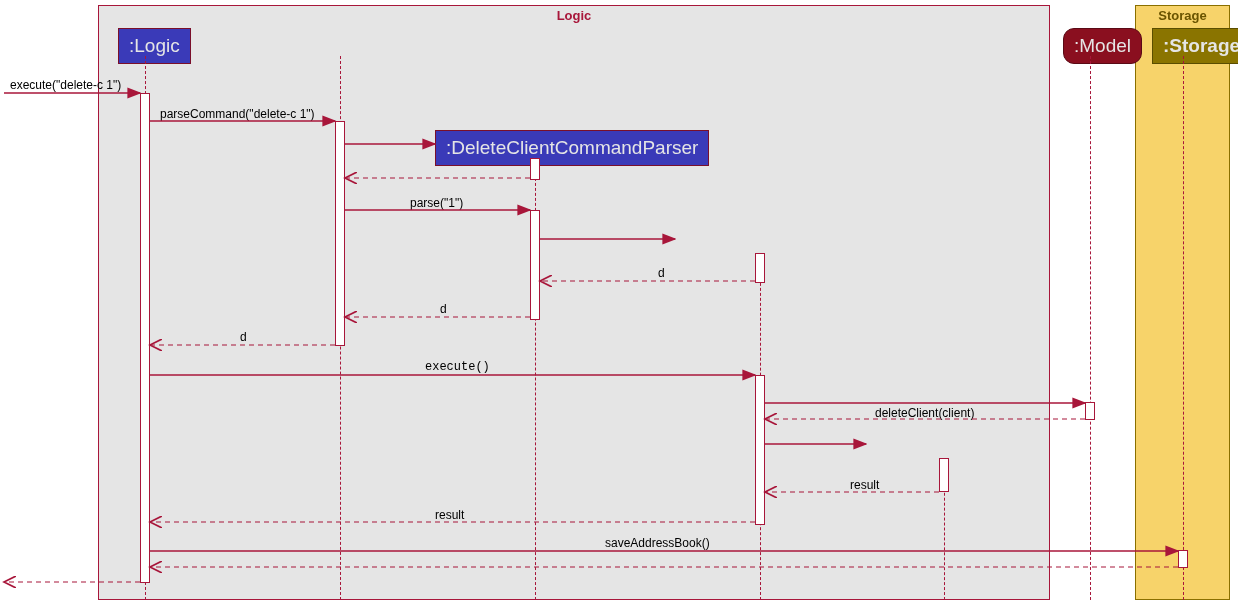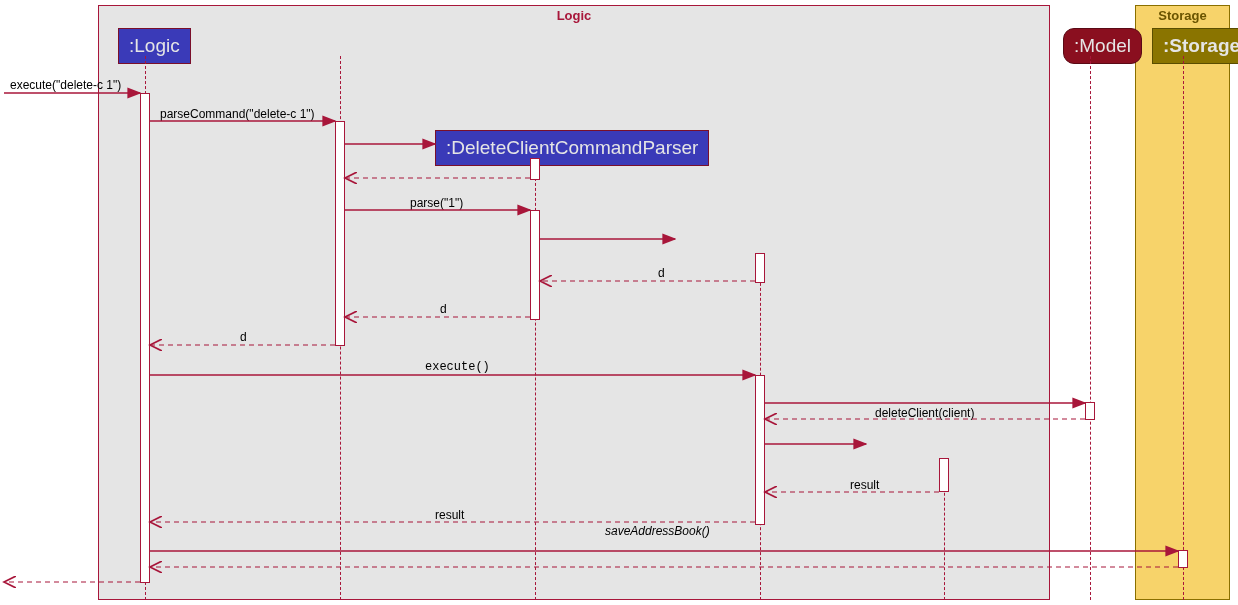--- a/index.html
+++ b/index.html
@@ -80,21 +80,21 @@
   <div class="msg" style="left:10px; top:78px;">execute("delete-c 1")</div>
   <div class="msg" style="left:160px; top:107px;">parseCommand("delete-c 1")</div>
   <div class="msg" style="left:410px; top:196px;">parse("1")</div>
   <div class="msg" style="left:658px; top:266px;">d</div>
   <div class="msg" style="left:440px; top:302px;">d</div>
   <div class="msg" style="left:240px; top:330px;">d</div>
   <div class="msg" style="left:425px; top:360px;font-family:Liberation Mono, monospace;">execute()</div>
   <div class="msg" style="left:875px; top:388px;margin-top:18px;">deleteClient(client)</div>
   <div class="msg" style="left:850px; top:478px;">result</div>
   <div class="msg" style="left:435px; top:508px;">result</div>
-  <div class="msg" style="left:605px; top:524px;font-style:italic;">saveAddressBook()</div>
+  <div class="msg" style="left:605px; top:536px;">saveAddressBook()</div>
 
   <svg class="arrows">
     <defs>
       <marker id="ah-solid" markerWidth="10" markerHeight="8" refX="9" refY="4" orient="auto">
         <path d="M0,0 L10,4 L0,8 z" fill="#a8163a"></path>
       </marker>
       <marker id="ah-open" markerWidth="12" markerHeight="10" refX="10" refY="5" orient="auto">
         <path d="M0,0 L10,5 L0,10" fill="none" stroke="#a8163a" stroke-width="1.4"></path>
       </marker>
     </defs>

